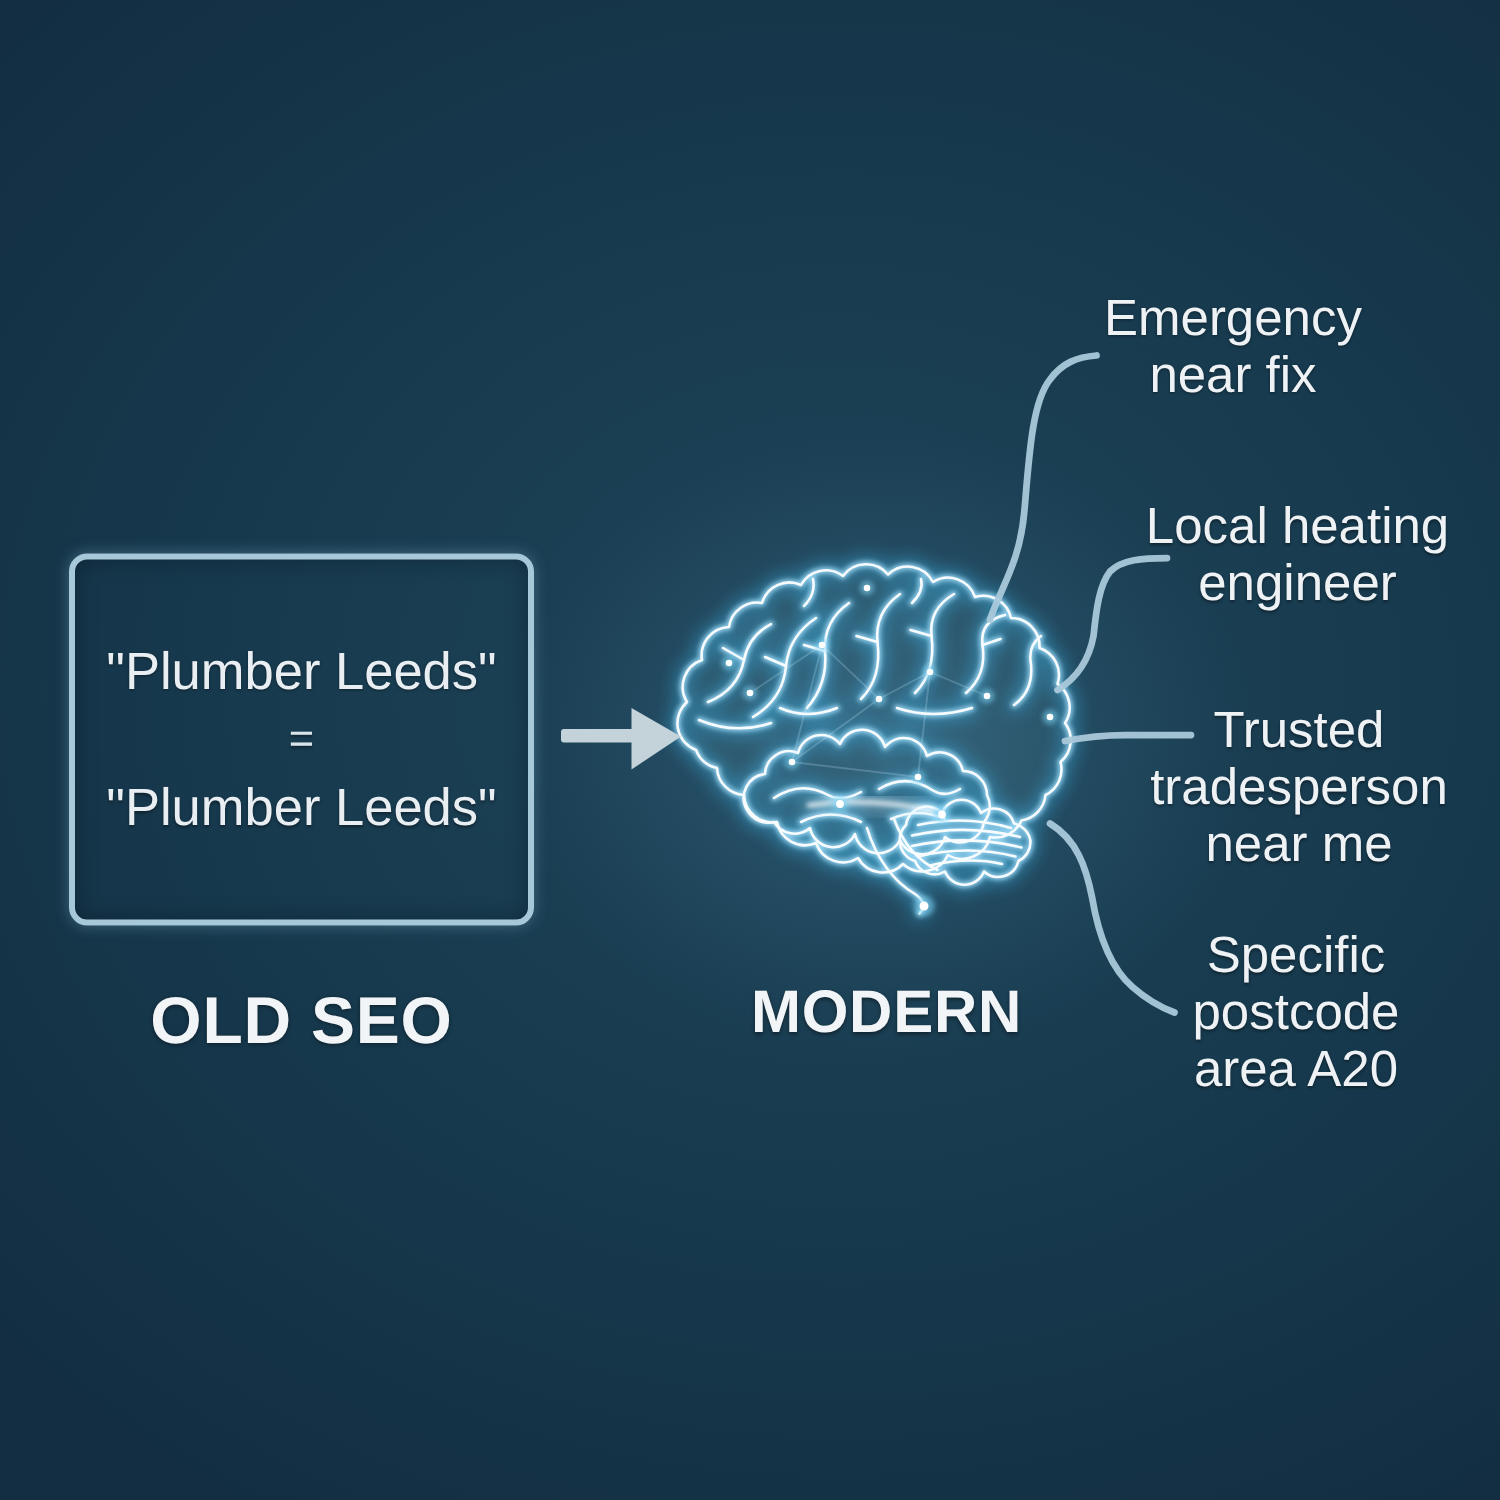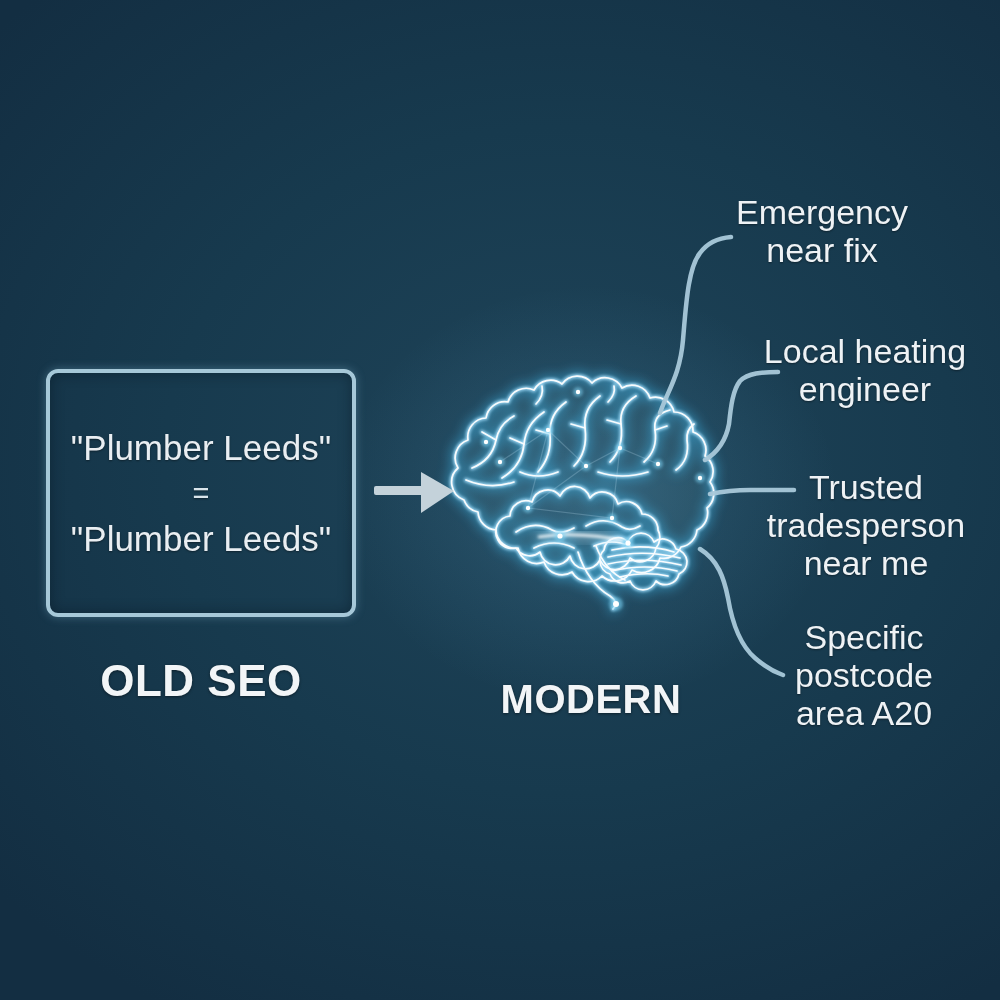--- a/index.html
+++ b/index.html
@@ -16,21 +16,21 @@
     left:46px;top:369px;width:310px;height:248px;box-sizing:border-box;
     border:4px solid #a6c8d8;border-radius:12px;
     box-shadow:0 0 10px rgba(140,195,220,.35), inset 0 0 14px rgba(0,12,22,.38);
     display:flex;flex-direction:column;align-items:center;justify-content:center;gap:9px;
   }
   .box-line{font-size:35px;color:#e9eef2;text-shadow:0 1px 2px rgba(0,0,0,.4);white-space:nowrap;}
   .box-eq{font-size:29px;color:#d9e4ea;text-shadow:0 1px 2px rgba(0,0,0,.4);}
 
   .caption{font-weight:bold;color:#f2f5f7;text-align:center;text-shadow:0 1px 3px rgba(0,0,0,.45);letter-spacing:.5px;}
   .old-caption{left:46px;top:656px;width:310px;font-size:44px;}
-  .modern-caption{left:430px;top:654px;width:322px;font-size:40px;line-height:42px;margin-top:24px;}
+  .modern-caption{left:430px;top:654px;width:322px;font-size:40px;line-height:42px;}
 
   
   .q-label{color:#eef2f5;text-align:center;font-size:34px;line-height:38px;text-shadow:0 1px 2px rgba(0,0,0,.4);}
   .q-label span{display:block;}
   .q1{left:682px;top:193px;width:280px;}
   .q2{left:712px;top:332px;width:306px;}
   .q3{left:716px;top:468px;width:300px;}
   .q4{left:714px;top:618px;width:300px;}
 </style>
 </head>

